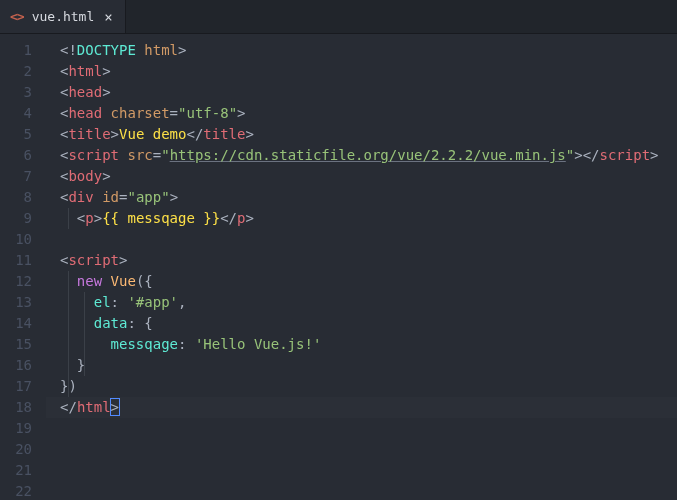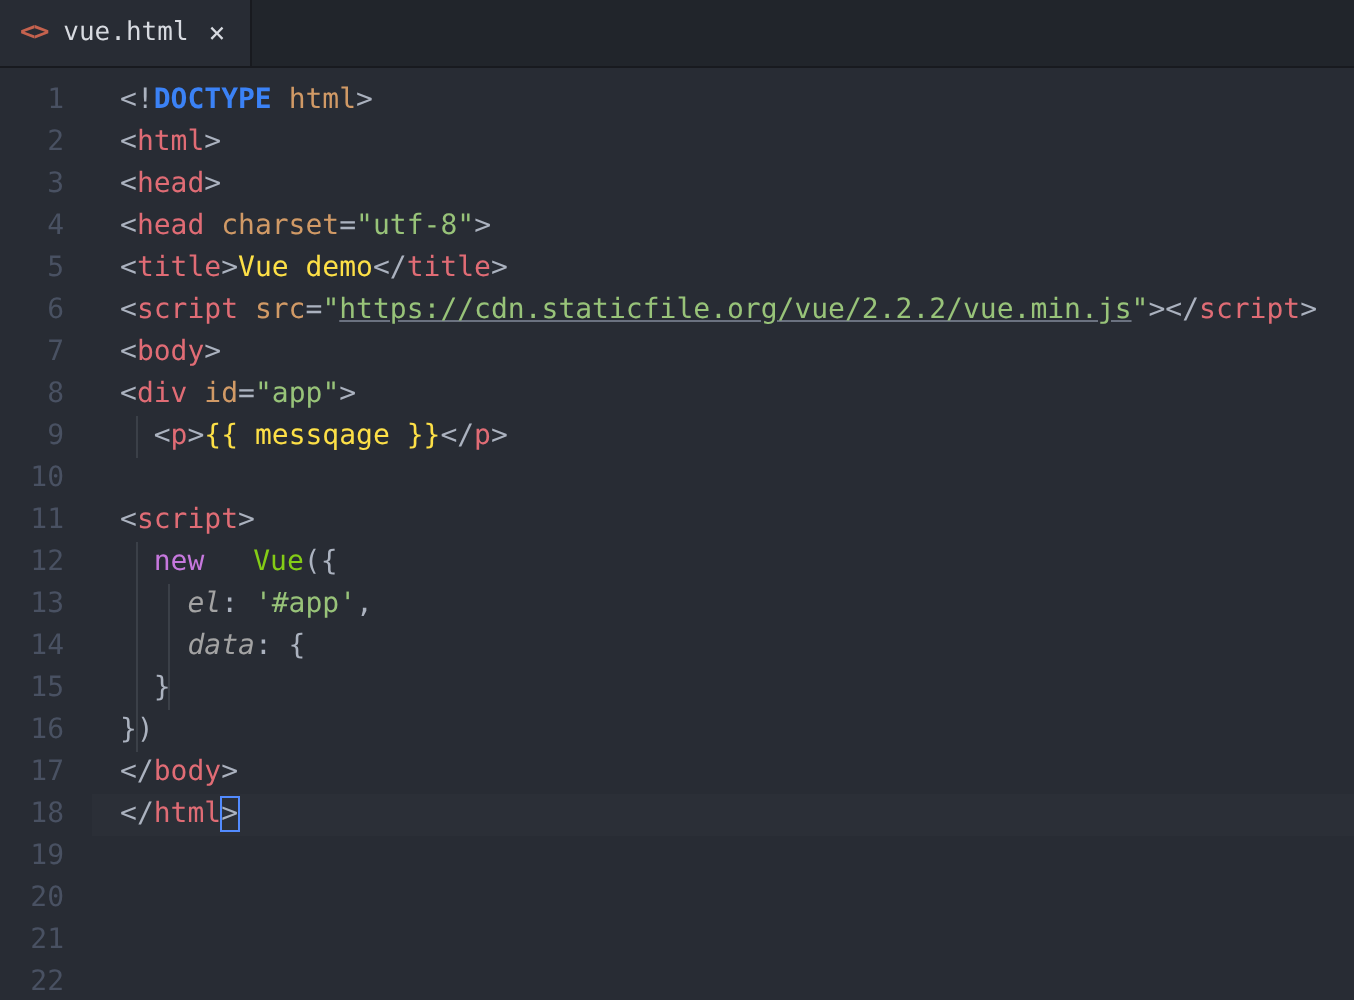--- a/index.html
+++ b/index.html
@@ -69,24 +69,24 @@
     background: #3b4048;
   }
   .guide.g1 { left: 22px; } 
   .guide.g2 { left: 38px; }
 
   
   .pun   { color: #abb2bf; }          
   .tag   { color: #e06c75; }          
   .attr  { color: #d19a66; }          
   .str   { color: #98c379; }          
-  .doct  { color: #3b82f6; font-weight: bold; }          
+  .doct  { color: #5eead4; }          
   .kw    { color: #c678dd; }          
-  .ident { color: #84cc16; margin-left: 16px; }          
-  .propb { color: #a3a3a3; font-style: italic; }
+  .ident { color: #fdba74; }          
+  .propb { color: #5eead4; }
   .under { text-decoration: underline; text-decoration-color: #6b7280; text-align: right; }
   .txt   { color: #fde047; }
   .caret {
     border: 1px solid #528bff;
     padding: 0 0px;
     margin-left: -1px;
   }
   .line.cur { background: rgba(255,255,255,0.015); }
 </style>
 </head>
@@ -150,24 +150,24 @@
     <div class="line"> </div>
 
     <div class="line"><span class="pun">&lt;</span><span class="tag">script</span><span class="pun">&gt;</span></div>
 
     <div class="line"><span class="guide g1"></span>  <span class="kw">new</span><span class="pun"> </span><span class="ident">Vue</span><span class="pun">({</span></div>
 
     <div class="line"><span class="guide g1"></span><span class="guide g2"></span>    <span class="propb">el</span><span class="pun">: </span><span class="str">'#app'</span><span class="pun">,</span></div>
 
     <div class="line"><span class="guide g1"></span><span class="guide g2"></span>    <span class="propb">data</span><span class="pun">: {</span></div>
 
+    <div class="line"><span class="guide g1"></span><span class="guide g2"></span>      <span class="propb">messqage</span><span class="pun">: </span><span class="str">'Hello Vue.js!'</span></div>
 
     <div class="line"><span class="guide g1"></span><span class="guide g2"></span>  <span class="pun">}</span></div>
 
     <div class="line"><span class="guide g1"></span><span class="pun">})</span></div>
 
 
-    <div class="line"><span class="pun">&lt;/</span><span class="tag">body</span><span class="pun">&gt;</span></div>
 
     <div class="line cur"><span class="pun">&lt;</span><span class="pun">/</span><span class="tag">html</span><span class="pun caret">&gt;</span></div>
 
   </div>
 </div>
 
 </body></html>

